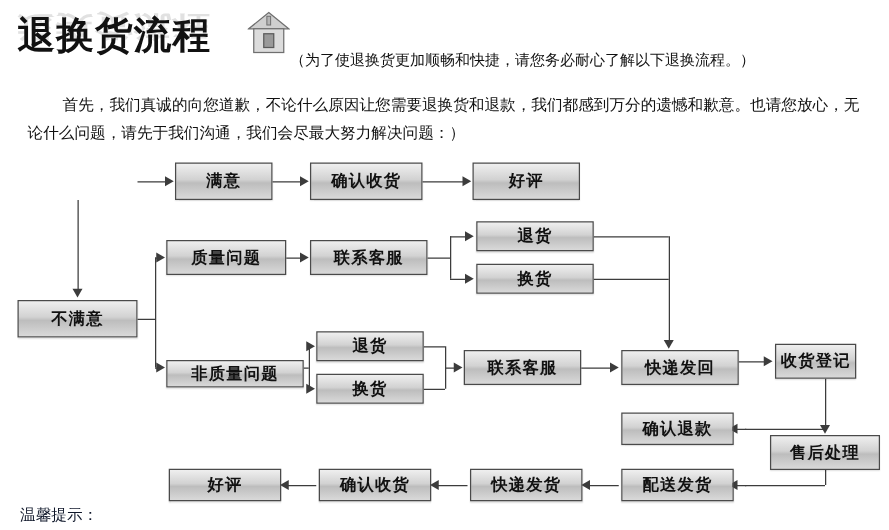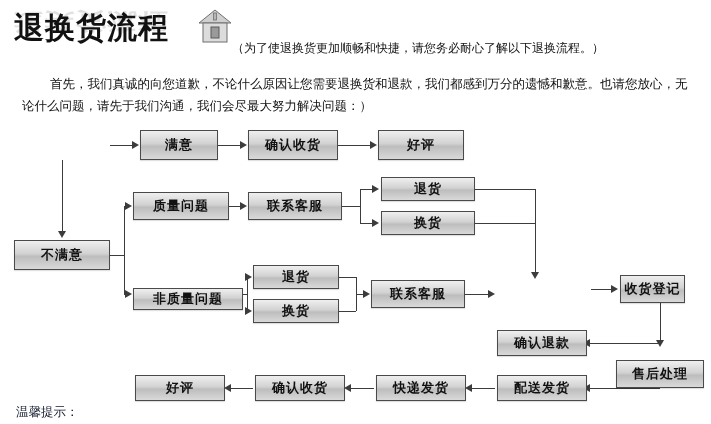--- a/index.html
+++ b/index.html
@@ -181,23 +181,24 @@
   <div class="box" style="left:248px;top:192px;width:94px;height:28px;">联系客服</div>
   <div class="box" style="left:381px;top:177px;width:94px;height:24px;">退货</div>
   <div class="box" style="left:381px;top:211px;width:94px;height:24px;">换货</div>
 
   <div class="box" style="left:14px;top:240px;width:96px;height:30px;">不满意</div>
   <div class="box" style="left:133px;top:288px;width:110px;height:22px;">非质量问题</div>
   <div class="box" style="left:253px;top:265px;width:86px;height:24px;">退货</div>
   <div class="box" style="left:253px;top:299px;width:86px;height:24px;">换货</div>
 
   <div class="box" style="left:371px;top:280px;width:94px;height:28px;">联系客服</div>
+  <div class="box" style="left:497px;top:280px;width:94px;height:28px;">快递发回</div>
   <div class="box" style="left:620px;top:275px;width:65px;height:28px;">收货登记</div>
 
   <div class="box" style="left:497px;top:330px;width:90px;height:26px;">确认退款</div>
-  <div class="box" style="left:616px;top:348px;width:88px;height:28px;margin-top:12px;">售后处理</div>
+  <div class="box" style="left:616px;top:348px;width:88px;height:28px;">售后处理</div>
   <div class="box" style="left:497px;top:375px;width:90px;height:26px;">配送发货</div>
   <div class="box" style="left:376px;top:375px;width:90px;height:26px;">快递发货</div>
   <div class="box" style="left:255px;top:375px;width:90px;height:26px;">确认收货</div>
   <div class="box" style="left:135px;top:375px;width:90px;height:26px;">好评</div>
 
   <div class="footer">温馨提示：</div>
 </div>
 
 </body></html>

